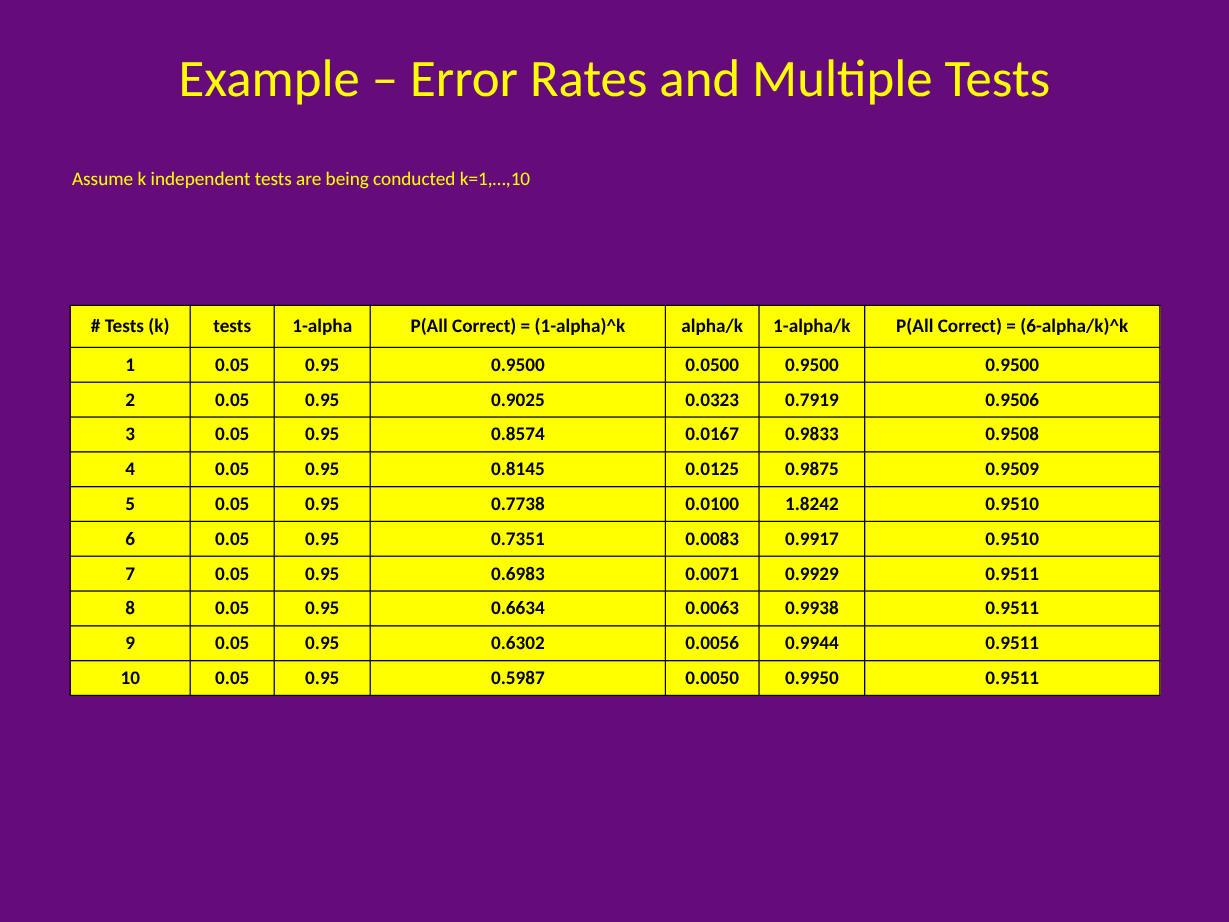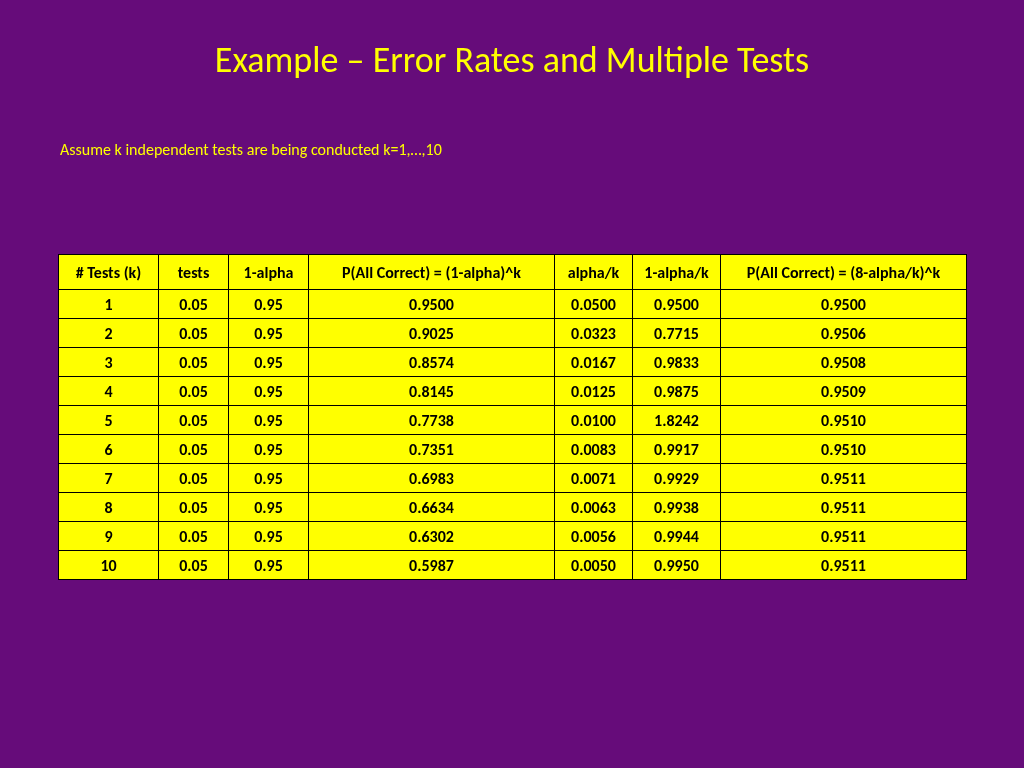--- a/index.html
+++ b/index.html
@@ -17,21 +17,21 @@
     height: 768px;
     box-sizing: border-box;
   }
   .title {
     position: absolute;
     top: 38px;
     left: 0;
     width: 1024px;
     text-align: center;
     color: #ffff00;
-    font-size: 36px;
+    font-size: 44px;
     font-weight: 400;
     font-family: "Calibri Light", "Calibri", "Segoe UI", Arial, sans-serif;
   }
   .subtitle {
     position: absolute;
     top: 140px;
     left: 60px;
     color: #ffff00;
     font-size: 16px;
     font-weight: 400;
@@ -97,40 +97,40 @@
           <col class="c7">
       </colgroup>
       <thead>
         <tr>
           <th># Tests (k)</th>
           <th>tests</th>
           <th>1-alpha</th>
           <th>P(All Correct) = (1-alpha)^k</th>
           <th>alpha/k</th>
           <th>1-alpha/k</th>
-          <th>P(All Correct) = (8-alpha/k)^k</th>
+          <th>P(All Correct) = (6-alpha/k)^k</th>
         </tr>
       </thead>
       <tbody>
         <tr>
           <td>1</td>
           <td>0.05</td>
           <td>0.95</td>
           <td>0.9500</td>
           <td>0.0500</td>
           <td>0.9500</td>
           <td>0.9500</td>
         </tr>
         <tr>
           <td>2</td>
           <td>0.05</td>
           <td>0.95</td>
           <td>0.9025</td>
           <td>0.0323</td>
-          <td>0.7715</td>
+          <td>0.7919</td>
           <td>0.9506</td>
         </tr>
         <tr>
           <td>3</td>
           <td>0.05</td>
           <td>0.95</td>
           <td>0.8574</td>
           <td>0.0167</td>
           <td>0.9833</td>
           <td>0.9508</td>

